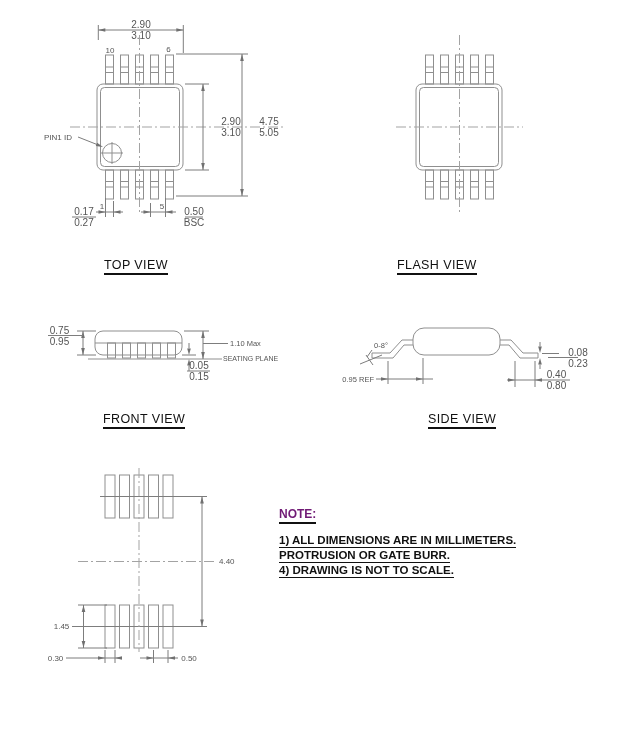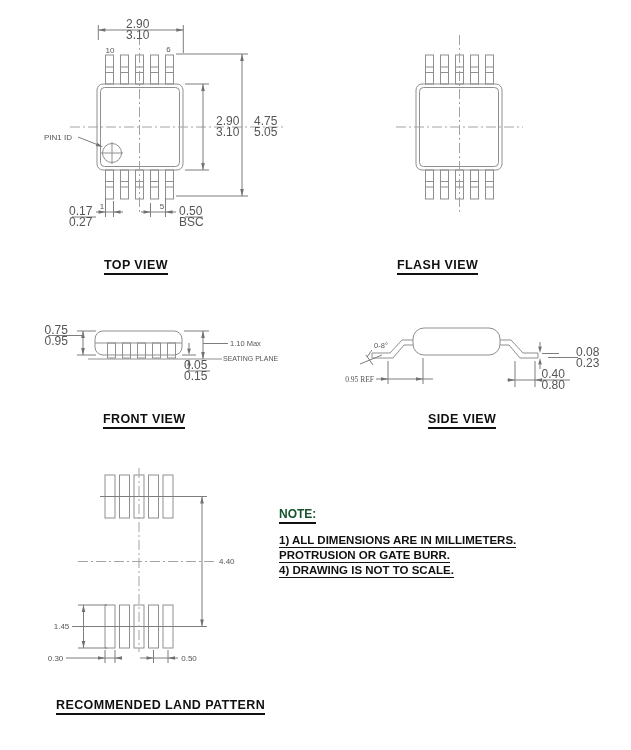--- a/index.html
+++ b/index.html
@@ -2,28 +2,28 @@
 <html><head>
 <meta charset="utf-8">
 <style>
   html,body{margin:0;padding:0;background:#fff;}
   .sheet{position:relative;width:631px;height:750px;background:#ffffff;overflow:hidden;
          font-family:"Liberation Sans",sans-serif;}
   .sheet svg{position:absolute;left:0;top:0;}
   .lbl{position:absolute;font-size:8px;color:#555;white-space:nowrap;line-height:9px;}
   .lbl.small{font-size:7px;}
   .lbl.c{text-align:center;}
-  .lbl.r{text-align:right;font-family:Liberation Serif, serif;}
-  .stack{position:absolute;width:30px;text-align:left;font-size:12px;color:#555;}
+  .lbl.r{text-align:right;}
+  .stack{position:absolute;width:30px;text-align:center;font-size:10px;color:#555;}
   .stack span{display:block;height:9px;line-height:9px;}
   .stack span + span{margin-top:2px;}
-  .title{position:absolute;font-weight:bold;font-size:12.5px;letter-spacing:.4px;color:#111;
+  .title{position:absolute;font-weight:normal;font-size:12.5px;letter-spacing:.4px;color:#111;
          border-bottom:2px solid #111;padding-bottom:1px;white-space:nowrap;}
   .note{position:absolute;left:279px;top:507px;width:330px;}
-  .note-head{font-weight:bold;font-size:12px;color:#14532d;margin-bottom:13px;}
+  .note-head{font-weight:bold;font-size:12px;color:#701a75;margin-bottom:13px;}
   .note-head span{border-bottom:2px solid #111;padding-bottom:1px;}
   .note-line{font-weight:bold;font-size:11.5px;color:#111;height:15px;white-space:nowrap;}
   .note-line span{border-bottom:1.5px solid #111;padding-bottom:.5px;}
   line,polyline,rect.o,circle.o{stroke:#8f8f8f;stroke-width:1;fill:none;}
   .dim{stroke:#7d7d7d;}
   .cl{stroke:#a3a3a3;stroke-dasharray:10 3 2 3;}
   polygon{fill:#707070;stroke:none;}
 </style>
 </head>
 <body>
@@ -327,39 +327,38 @@
   </div>
   <div class="lbl" style="left:230px;top:339px;font-size:7.5px;">1.10 Max</div>
   <div class="lbl small" style="left:223px;top:354px;">SEATING PLANE</div>
   <div class="stack" style="left:184px;top:361px;">
     <span>0.05</span>
       <span>0.15</span>
   </div>
 
   <div class="lbl c" style="left:369px;top:341px;width:24px;font-size:7.5px;">0-8°</div>
   <div class="lbl r" style="left:342px;top:375px;width:32px;font-size:7.5px;">0.95 REF</div>
-  <div class="stack" style="left:576px;top:347.5px;">
+  <div class="stack" style="left:563px;top:347.5px;">
     <span>0.08</span>
       <span>0.23</span>
   </div>
   <div class="stack" style="left:541.5px;top:370px;">
     <span>0.40</span>
       <span>0.80</span>
   </div>
 
   <div class="lbl" style="left:219px;top:557px;">4.40</div>
   <div class="lbl c" style="left:50px;top:622px;width:23px;text-align:center;">1.45</div>
   <div class="lbl c" style="left:44px;top:654px;width:23px;">0.30</div>
   <div class="lbl c" style="left:177px;top:654px;width:24px;">0.50</div>
 
   <div class="title" style="left:104px;top:258px;">TOP VIEW</div>
   <div class="title" style="left:397px;top:258px;">FLASH VIEW</div>
   <div class="title" style="left:103px;top:412px;">FRONT VIEW</div>
   <div class="title" style="left:428px;top:412px;">SIDE VIEW</div>
-  <div class="title" style="left:56px;top:698px;">RECOMMENDED LAND PATTERN</div>
 
   <div class="note">
     <div class="note-head"><span>NOTE:</span></div>
     <div class="note-line"><span>1) ALL DIMENSIONS ARE IN MILLIMETERS.</span></div>
     <div class="note-line"><span>PROTRUSION OR GATE BURR.</span></div>
     <div class="note-line"><span>4) DRAWING IS NOT TO SCALE.</span></div>
   </div>
 
 </div>
 

